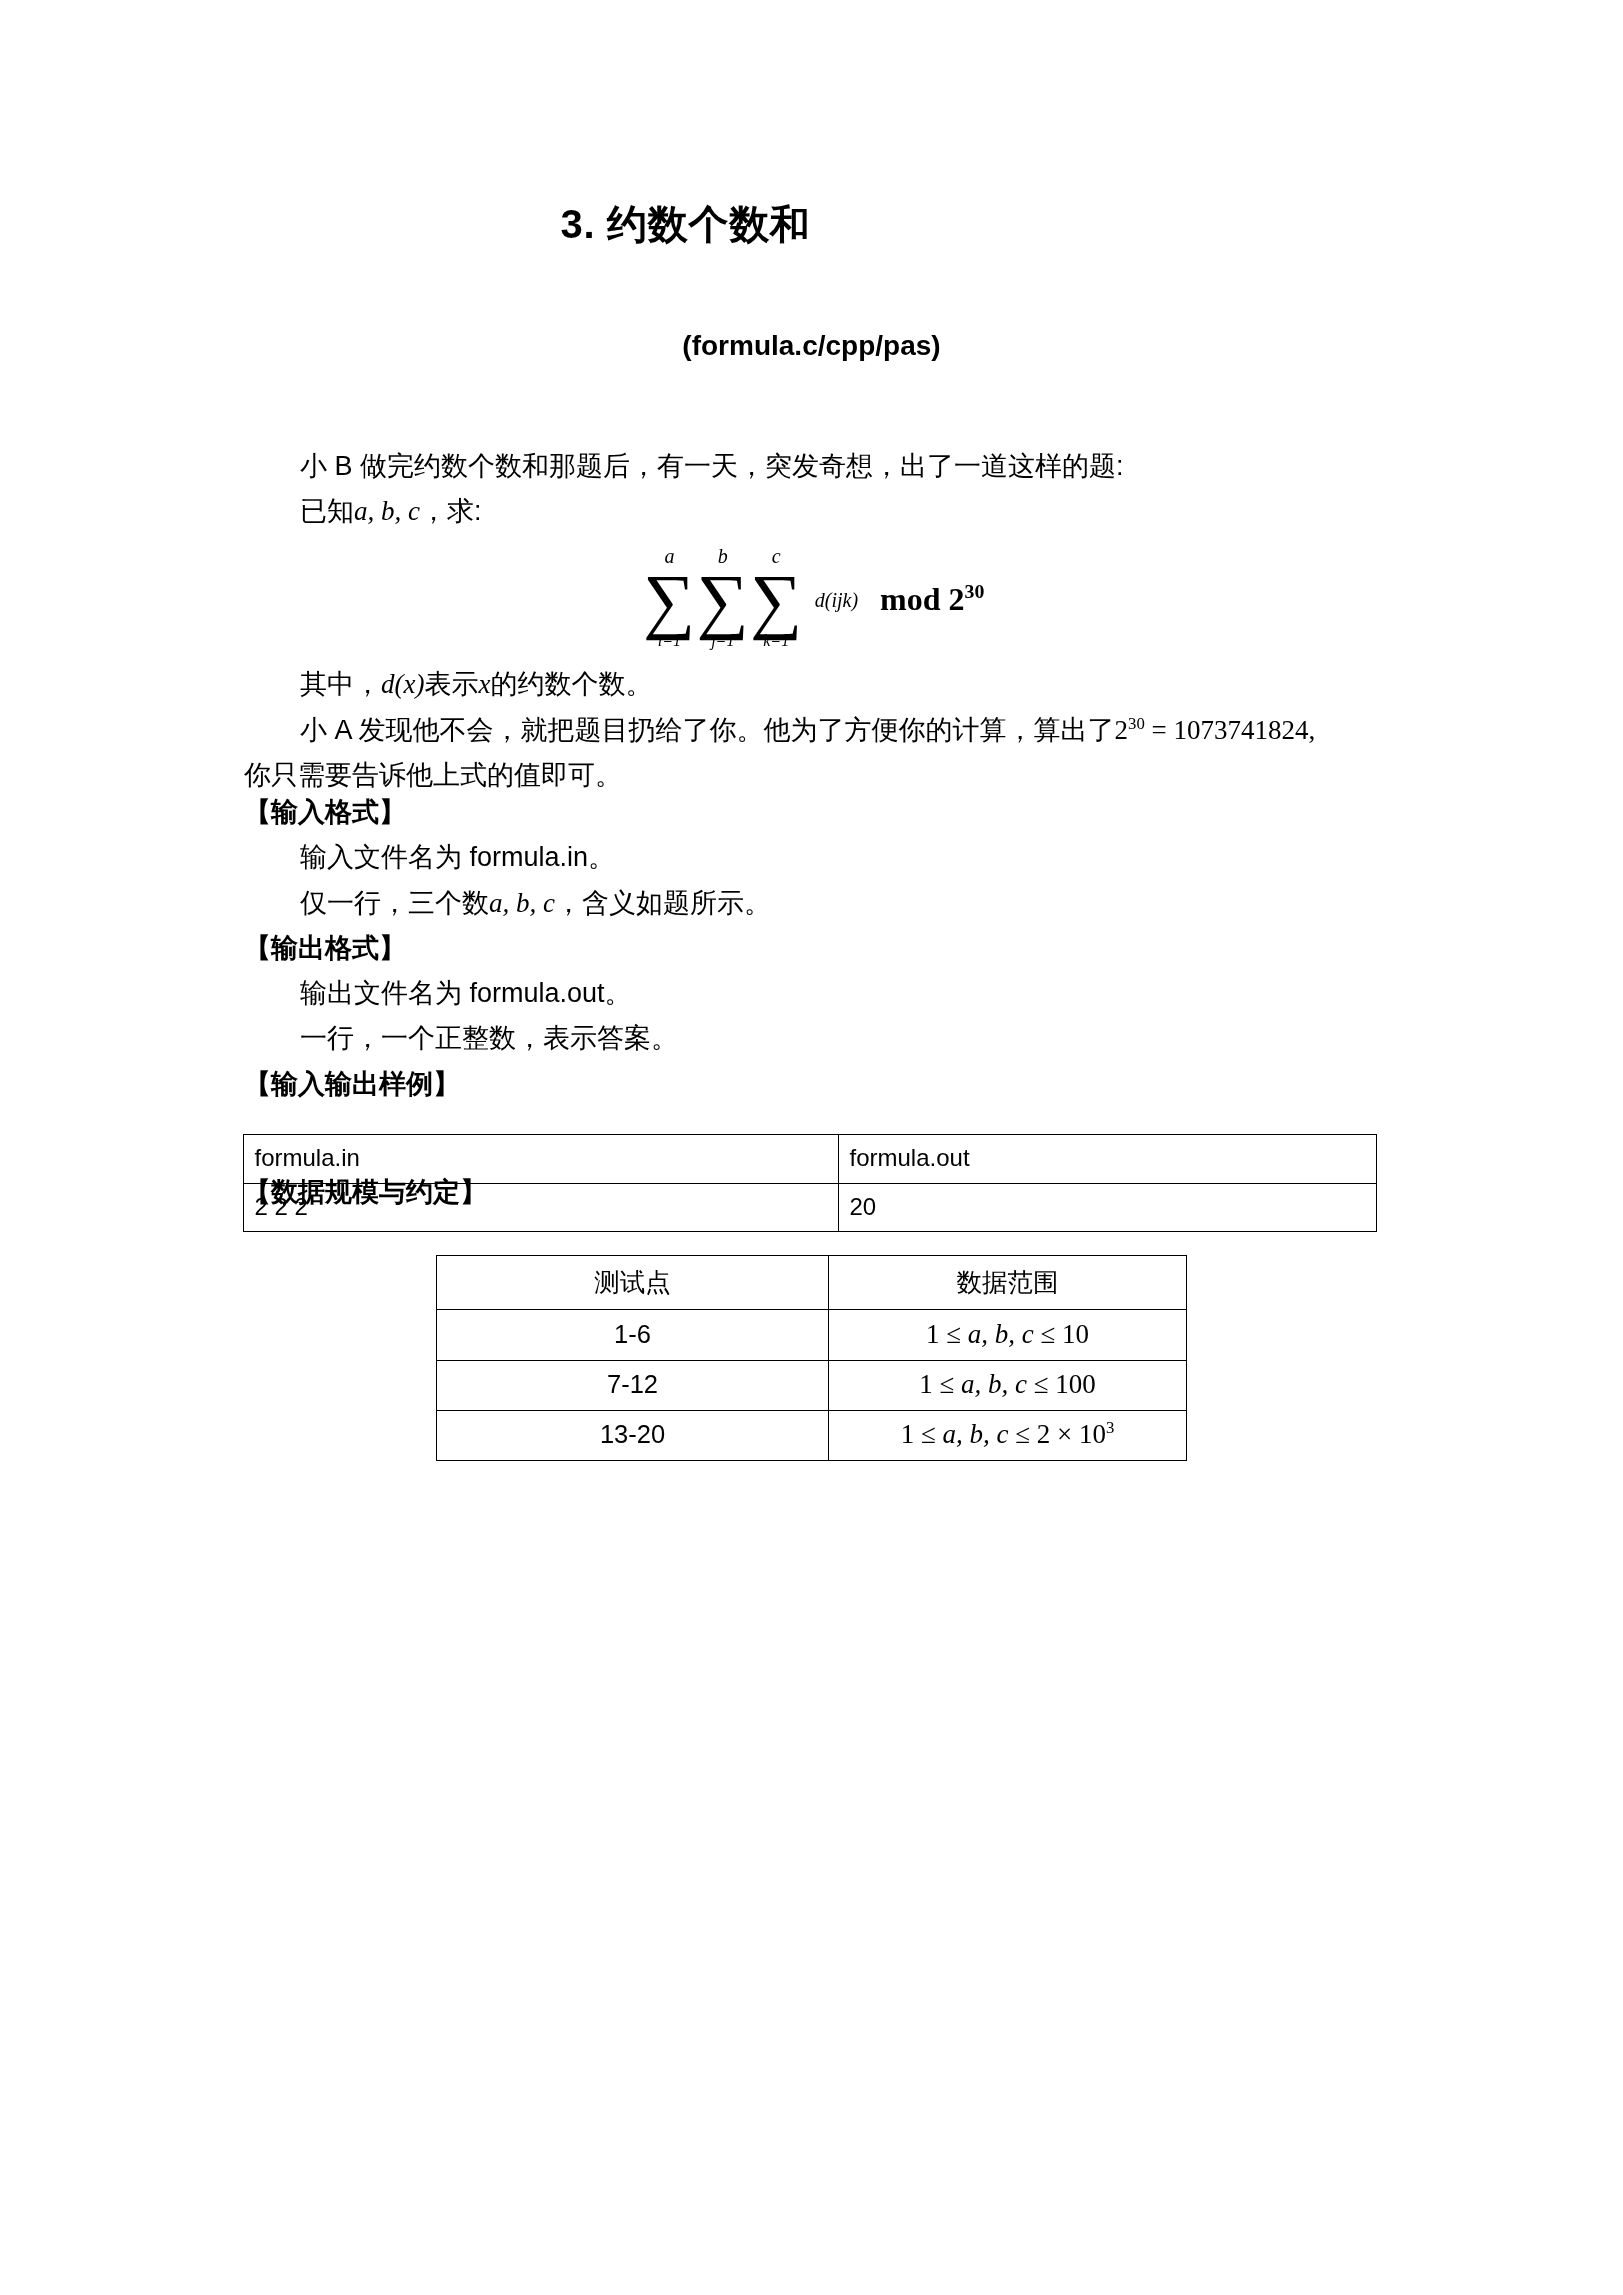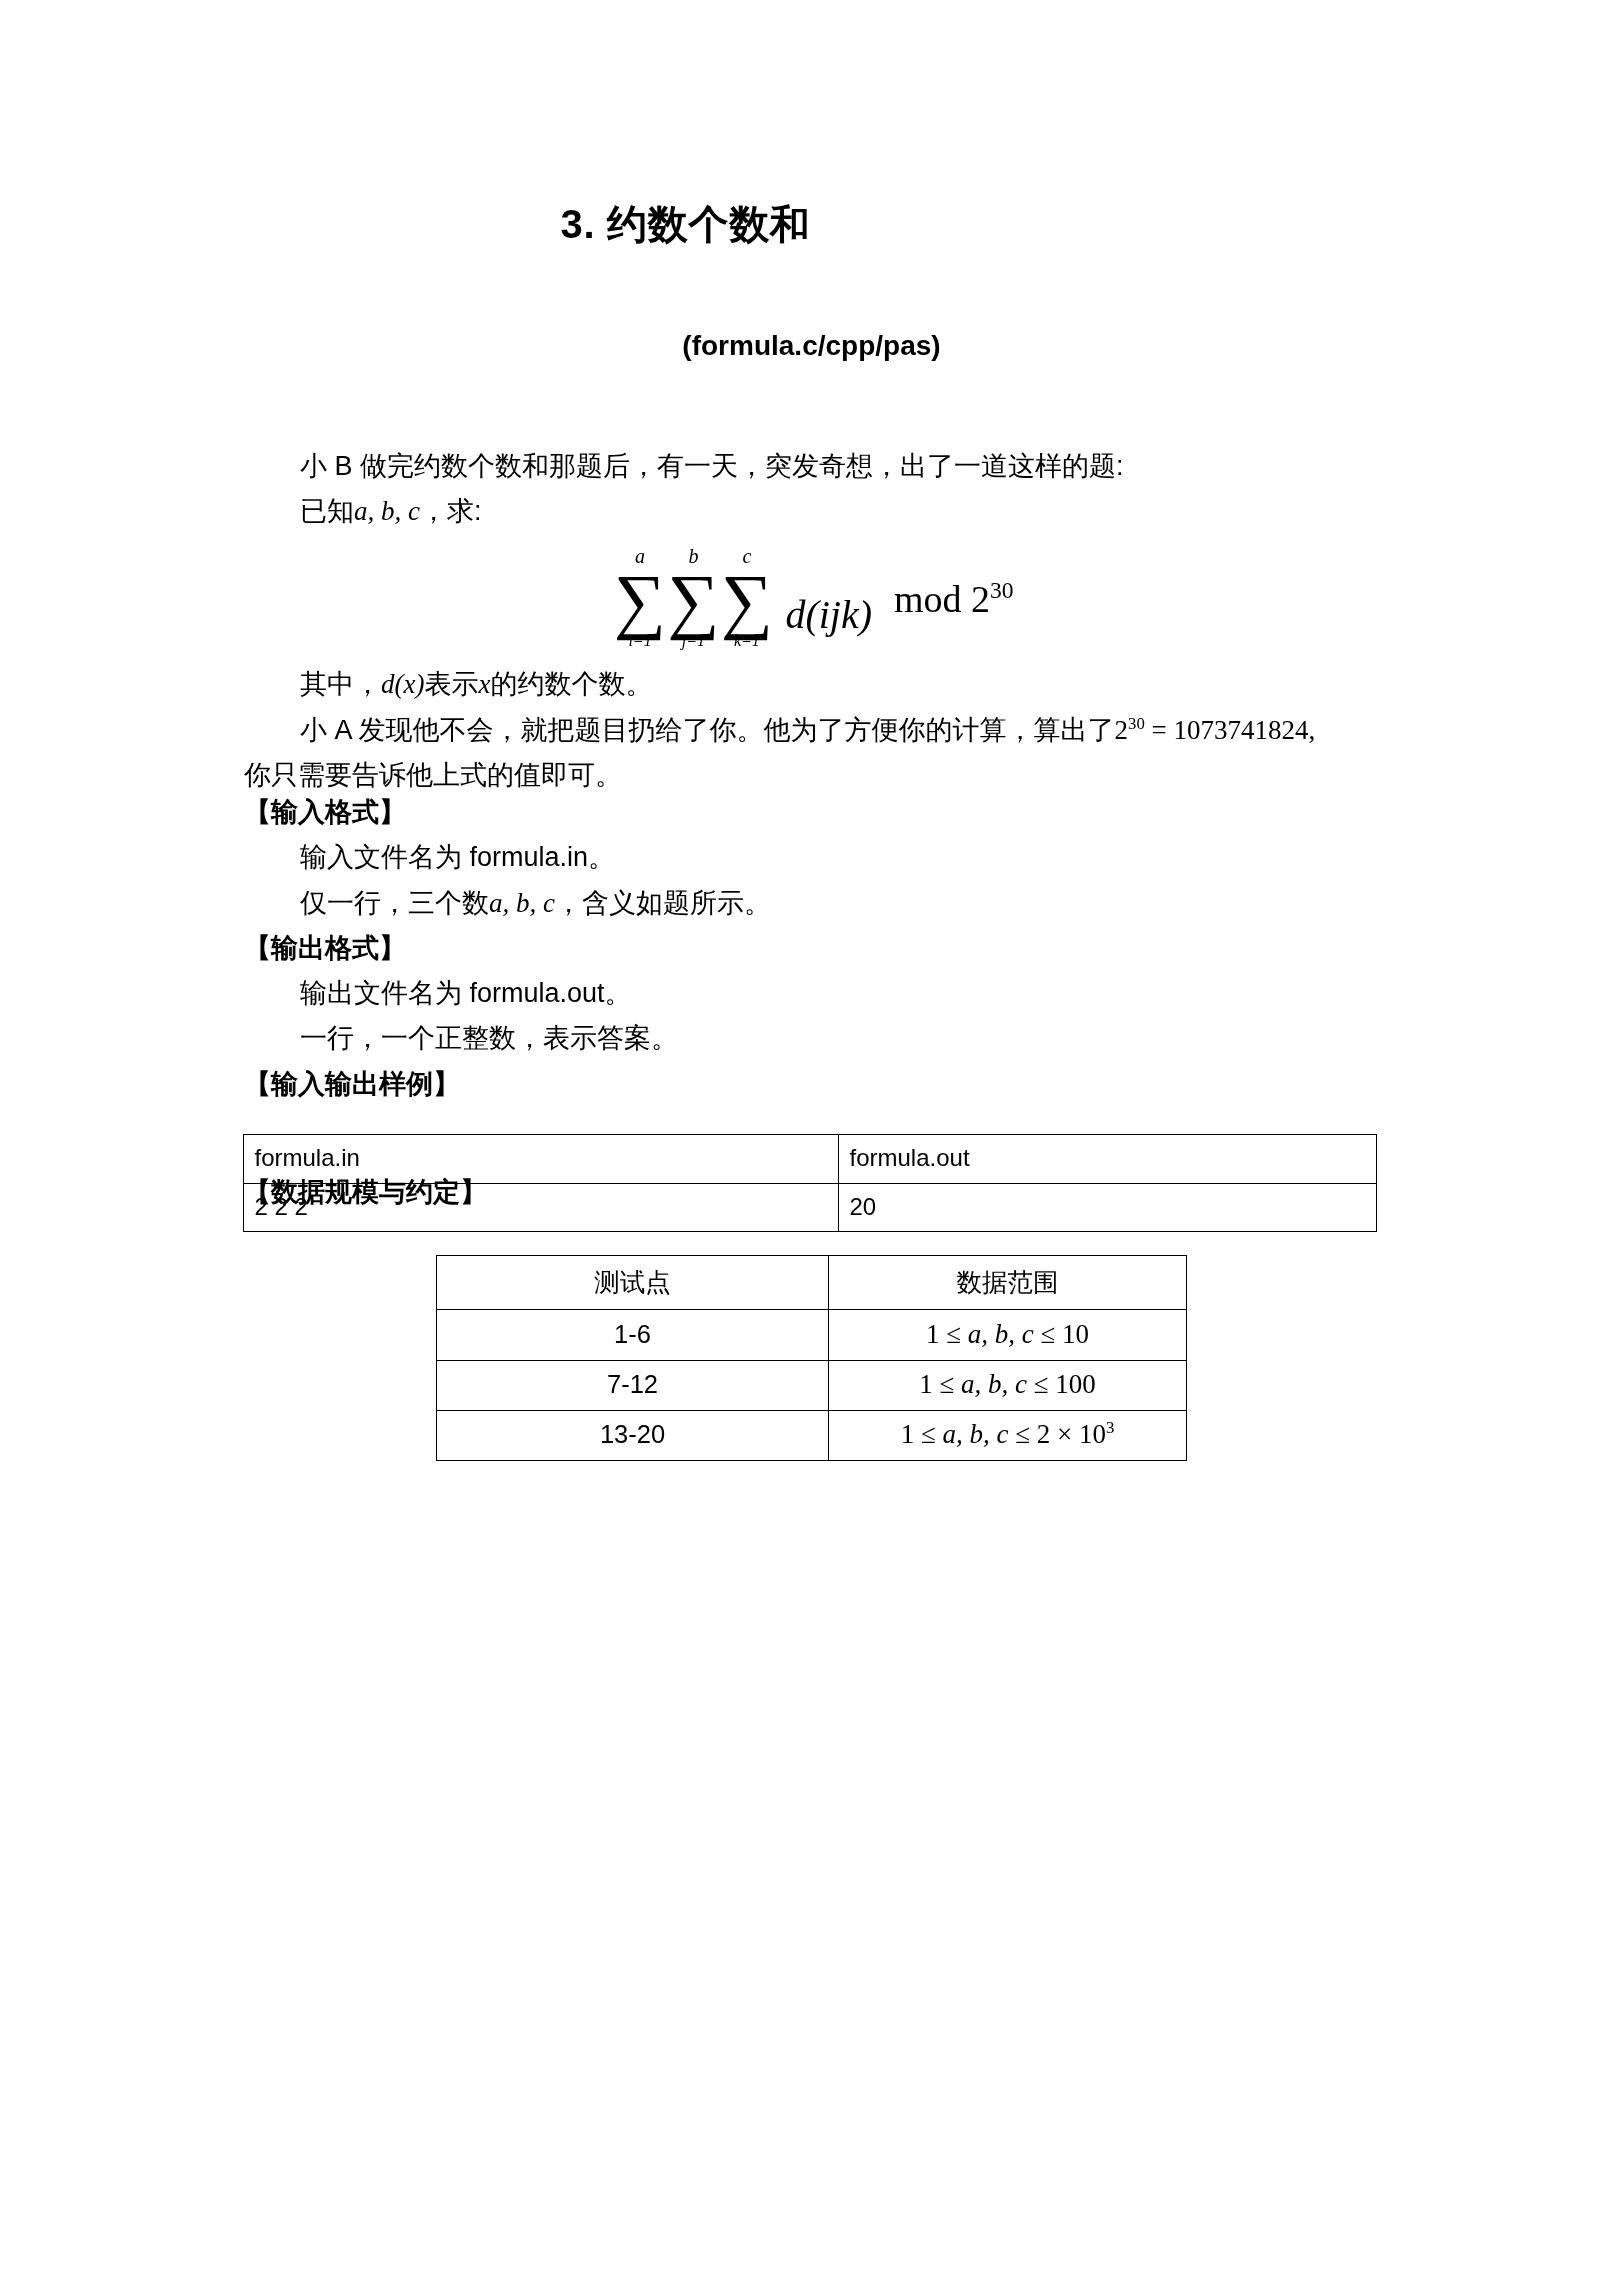--- a/index.html
+++ b/index.html
@@ -126,32 +126,33 @@
     line-height: 1;
     margin-top: -1.3px;
   }
   .sumgrp .sigma {
     font-size: 73px;
     line-height: 0.92;
     font-style: normal;
     margin: 0.7px 0 0.7px 0;
   }
   .fbody {
-    font-size: 40px;
+    font-size: 20px;
     font-style: italic;
     margin-left: 11.8px;
     position: relative;
-    top: 17px;
+    top: 3px;
   }
   .fmod {
-    font-size: 38px;
+    font-size: 32px;
     font-style: normal;
     margin-left: 22px;
     position: relative;
     top: 1.3px;
+    font-weight: bold;
   }
 
   
   .tbl-sample {
     position: absolute;
     left: 243px;
     top: 1134px;
     width: 1134px;
     border-collapse: collapse;
     table-layout: fixed;

